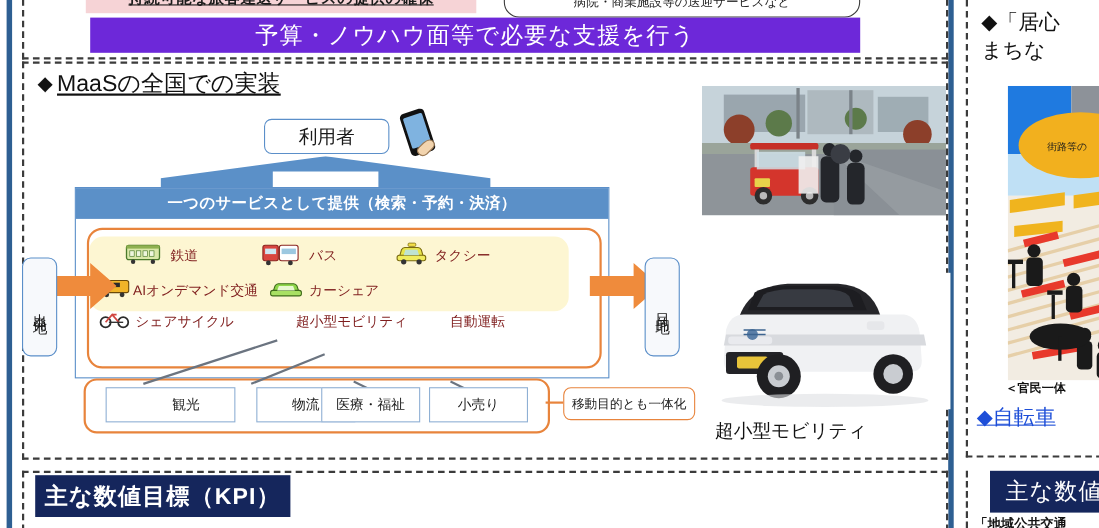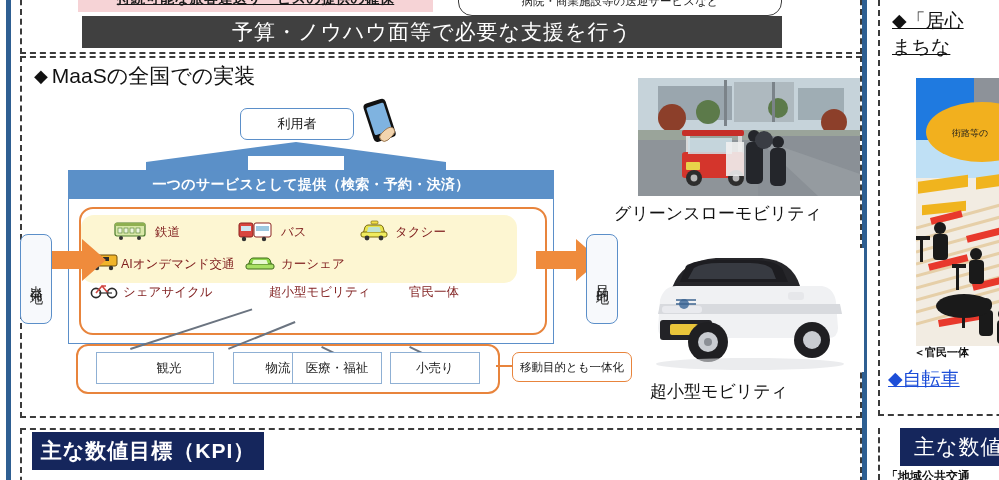--- a/index.html
+++ b/index.html
@@ -36,38 +36,38 @@
     text-decoration:underline;letter-spacing:.5px;
   }
   .round-box{
     position:absolute;left:458px;top:-14px;width:322px;height:28px;
     border:1.6px solid #3b3b3b;border-radius:14px;background:#fff;
     display:flex;align-items:center;justify-content:center;
     font-size:11.5px;color:#1a1a1a;
   }
   .blue-bar{
     position:absolute;left:82px;top:16px;width:700px;height:32px;
-    background:#404040;color:#fff;font-size:21px;
+    background:#6d28d9;color:#fff;font-size:21px;
     display:flex;align-items:center;justify-content:center;letter-spacing:1px;
   }
 
   
   .sec-head{
     position:absolute;left:34px;top:62px;font-size:21px;color:#111;
     display:flex;align-items:center;gap:4px;
   }
   .sec-head .diamond{font-size:18px;}
-  .sec-head .txt{}
+  .sec-head .txt{text-decoration:underline;}
 
   
   .user-box{
     position:absolute;left:240px;top:108px;width:112px;height:30px;
     border:1.6px solid #5b8fc9;border-radius:7px;background:#fff;
     display:flex;align-items:center;justify-content:center;
-    font-size:13px;color:#1a1a1a;
+    font-size:17px;color:#1a1a1a;
   }
   .phone-icon{position:absolute;left:358px;top:96px;width:46px;height:54px;}
 
   
   .chevron{
     position:absolute;left:146px;top:142px;width:300px;height:28px;
   }
 
   
   .svc-wrap{
@@ -138,21 +138,21 @@
 
   
   .r-dash{
     position:absolute;left:878px;top:-30px;width:160px;height:444px;
     border:2px dashed #3b3b3b;border-top:none;background:#fff;
   }
   .r-head{
     position:absolute;left:892px;top:8px;font-size:19px;color:#111;
     line-height:26px;white-space:nowrap;
   }
-  .r-head .u{text-decoration:underline;}
+  .r-head .u{}
   .r-img{position:absolute;left:916px;top:78px;width:110px;height:268px;overflow:hidden;}
   .r-cap{position:absolute;left:914px;top:345px;font-size:11px;font-weight:bold;color:#111;white-space:nowrap;}
   .r-head2{position:absolute;left:888px;top:366px;font-size:19px;color:#1d4ed8;white-space:nowrap;}
   .r-kpi{
     position:absolute;left:900px;top:428px;width:140px;height:38px;
     background:#15265c;color:#fff;font-size:21px;
     display:flex;align-items:center;justify-content:flex-start;padding-left:14px;
     box-sizing:border-box;letter-spacing:1px;
   }
   .r-foot{position:absolute;left:886px;top:468px;font-size:12px;font-weight:bold;color:#111;white-space:nowrap;}
@@ -251,21 +251,21 @@
 
     <svg class="mi" style="left:20px;top:110px;width:30px;height:18px;" viewBox="0 0 30 18">
       <circle cx="7" cy="12" r="4.6" fill="none" stroke="#2b2b2b" stroke-width="1.6"></circle>
       <circle cx="23" cy="12" r="4.6" fill="none" stroke="#2b2b2b" stroke-width="1.6"></circle>
       <path d="M7 12 L13 5 L19 12 M13 5 L17 5" stroke="#d1453f" stroke-width="1.6" fill="none"></path>
       <path d="M10 12 L23 12" stroke="#2b2b2b" stroke-width="1.2"></path>
     </svg>
     <div class="mode" style="left:54px;top:113px;">シェアサイクル</div>
 
     <div class="mode" style="left:200px;top:113px;">超小型モビリティ</div>
-    <div class="mode" style="left:340px;top:113px;">官民一体</div>
+    <div class="mode" style="left:340px;top:113px;">自動運転</div>
   </div>
 
   <svg class="arrow-l" viewBox="0 0 64 48">
     <path d="M0 15 L40 15 L40 3 L64 24 L40 45 L40 33 L0 33 Z" fill="#ef8b3c"></path>
   </svg>
   <svg class="arrow-r" viewBox="0 0 64 48">
     <path d="M0 15 L40 15 L40 3 L64 24 L40 45 L40 33 L0 33 Z" fill="#ef8b3c"></path>
   </svg>
   <div class="vbox left">出発地</div>
   <div class="vbox right">目的地</div>
@@ -319,21 +319,20 @@
 
       <g fill="#24262b">
         <circle cx="116" cy="58" r="6"></circle>
           <rect x="108" y="64" width="17" height="42" rx="5"></rect>
         <circle cx="140" cy="64" r="6"></circle>
           <rect x="132" y="70" width="16" height="38" rx="5"></rect>
       </g>
       <circle cx="126" cy="62" r="9" fill="#3a3d44"></circle>
     </svg>
   </div>
-  <div class="cap" style="left:614px;top:202px;">グリーンスローモビリティ</div>
 
   <div class="photo" style="left:636px;top:248px;width:228px;height:124px;">
     <svg viewBox="0 0 228 124" width="228" height="124">
       <rect width="228" height="124" fill="#ffffff"></rect>
       <path d="M36 40 q10 -28 44 -30 h46 q30 2 38 28 l2 10 h-132z" fill="#26262a"></path>
       <path d="M50 18 q8 -6 30 -6 h36 q22 0 30 8 l6 14 h-108z" fill="#1d1d21"></path>
       <path d="M58 20 q8 -5 26 -5 h30 q16 0 22 6 l4 10 h-88z" fill="#3c4046" opacity=".85"></path>
       <path d="M24 52 q4 -14 16 -14 h146 q12 2 14 16 l2 26 q0 10 -10 10 h-160 q-10 0 -10 -10z" fill="#f0f1f3"></path>
       <path d="M24 56 h180 l2 10 h-184z" fill="#d8dade"></path>
       <rect x="24" y="72" width="52" height="20" rx="3" fill="#232327"></rect>

